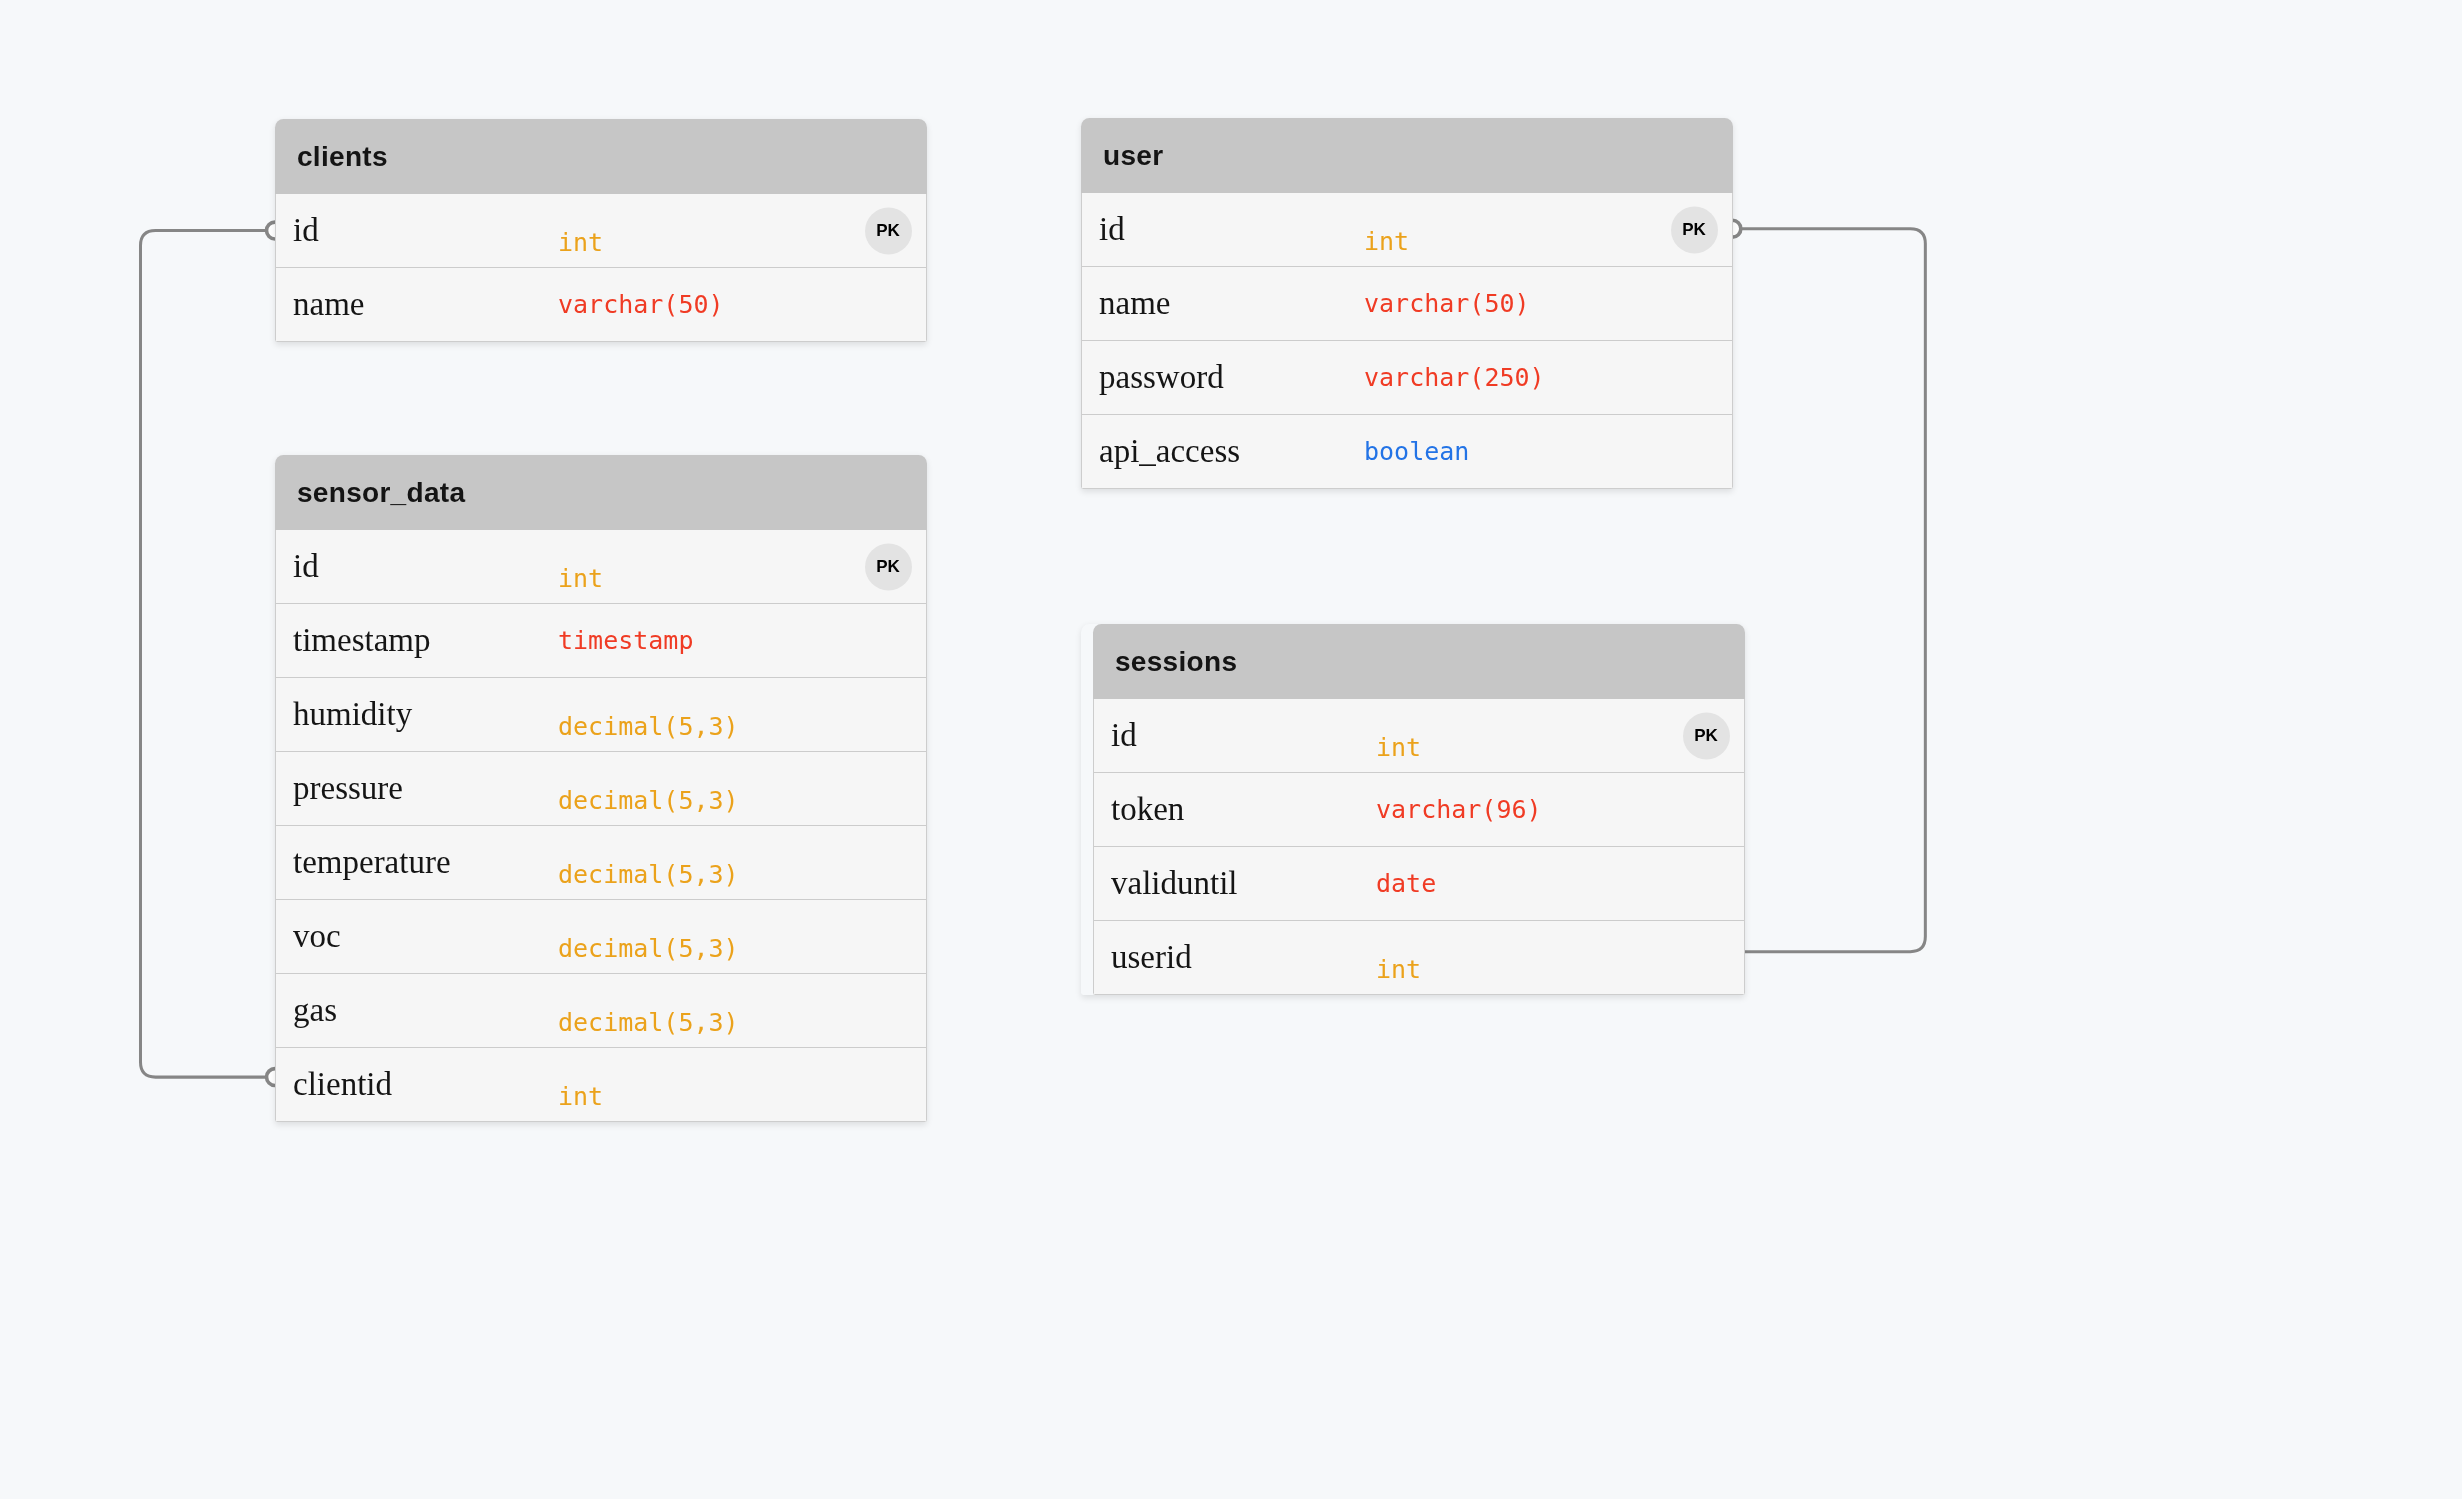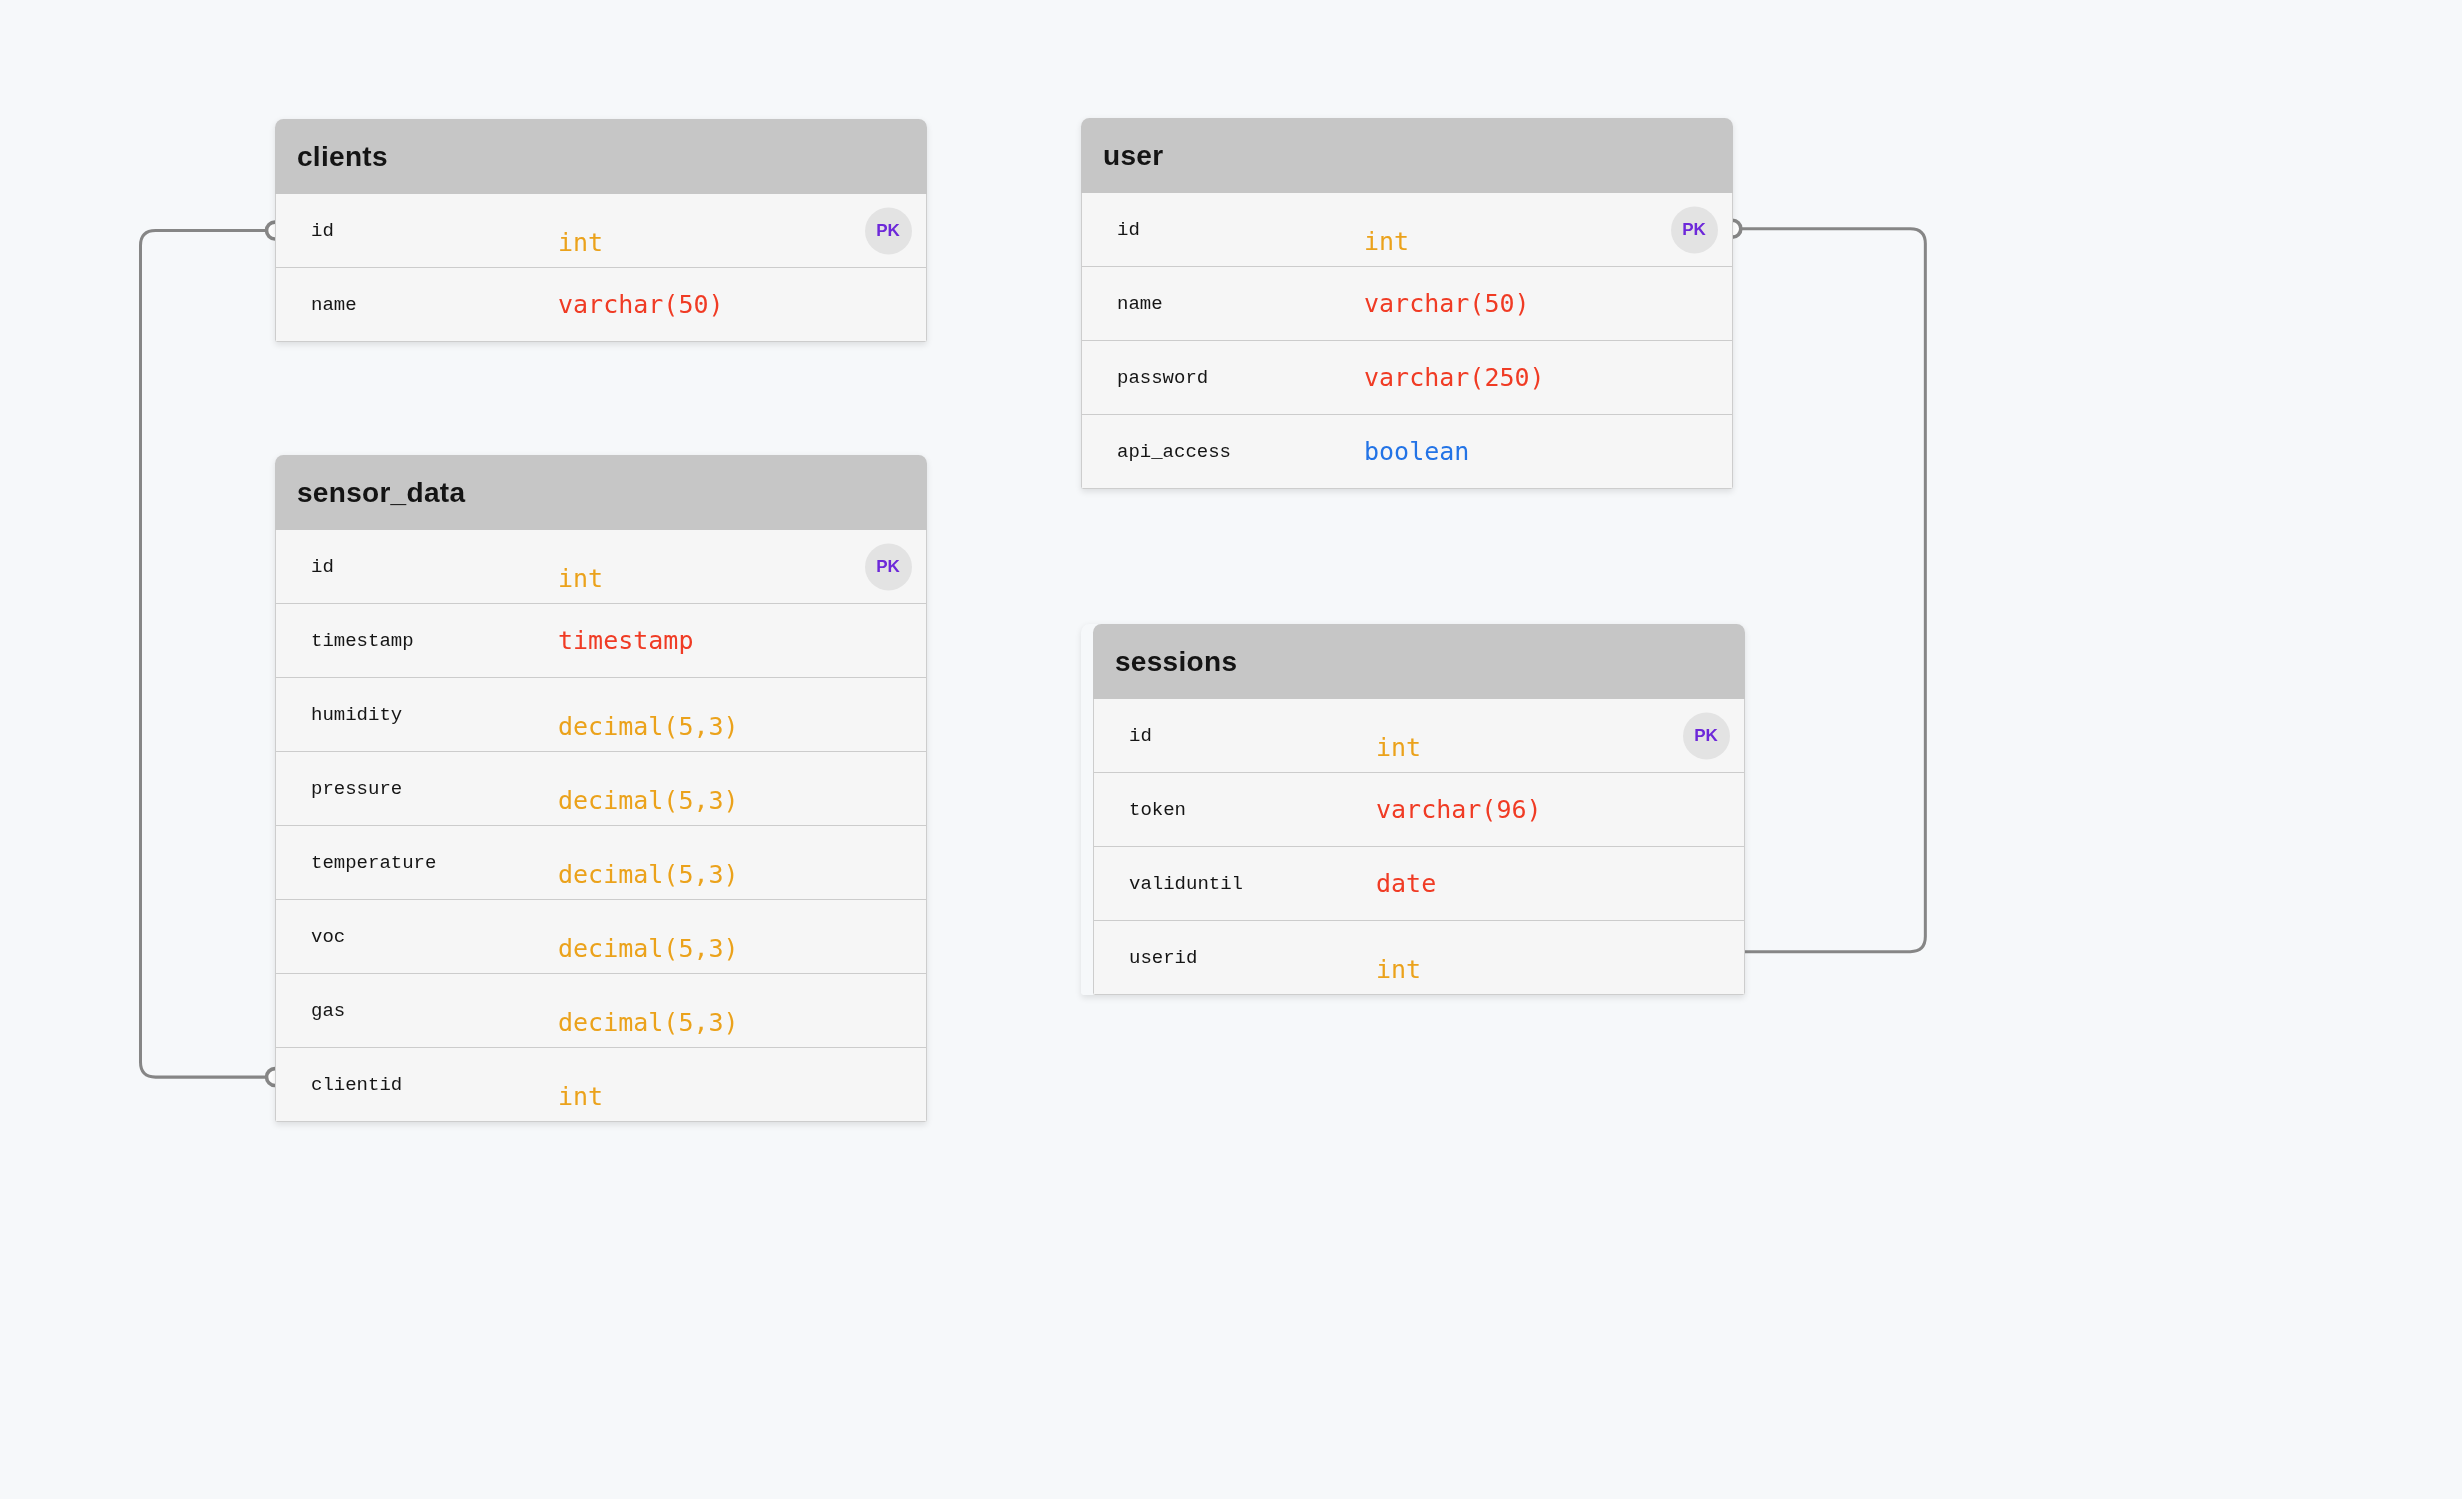--- a/index.html
+++ b/index.html
@@ -66,23 +66,23 @@
     position: relative;
     height: 73px;
     display: flex;
     align-items: center;
     background: #f6f6f6;
   }
   .row + .row {
     border-top: 1.2px solid #cccccc;
   }
   .fname {
-    margin-left: 35px;
-    font-family: Liberation Mono, monospace;
-    font-size: 19px;
+    margin-left: 17px;
+    font-family: Liberation Serif, serif;
+    font-size: 33px;
     color: #151515;
   }
   .ftype {
     position: absolute;
     left: 282px;
     font-family: "DejaVu Sans Mono", monospace;
     font-size: 25px;
   }
   .ftype[data-type-color="orange"] { color: #eba21b; margin-top: 24px; }
   .ftype[data-type-color="red"]    { color: #f03b24; }
@@ -94,21 +94,21 @@
     transform: translateY(-50%);
     width: 47px;
     height: 47px;
     border-radius: 50%;
     background: #e3e3e3;
     display: flex;
     align-items: center;
     justify-content: center;
     font-size: 17px;
     font-weight: bold;
-    color: #6d28d9;
+    color: #000000;
   }
   
   #table-clients     { left: 275px;  top: 119px;  }
   #table-sensor-data { left: 275px;  top: 455px;  }
   #table-user        { left: 1081px; top: 118px;  }
   #table-sessions    { left: 1081px; top: 624px; padding-left: 12px; }
 </style>
 </head>
 <body>
 

